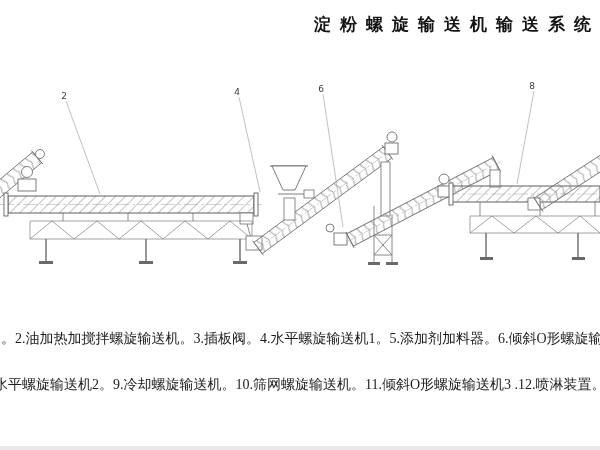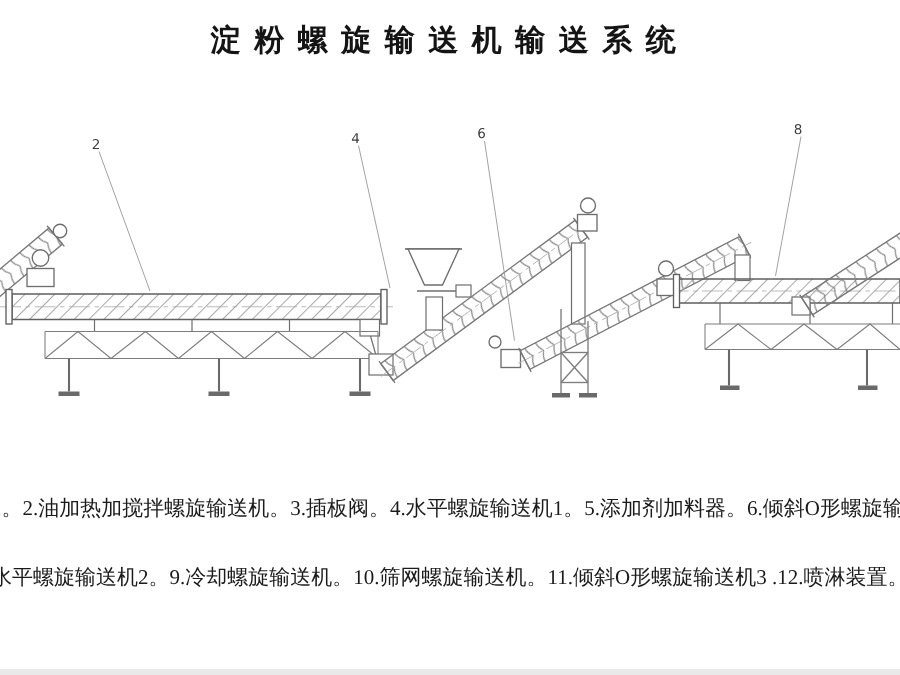--- a/index.html
+++ b/index.html
@@ -1,19 +1,19 @@
 <!DOCTYPE html>
 <html><head>
 <meta charset="utf-8">
 <style>
   html,body{margin:0;padding:0;background:#fff;}
   .page{position:relative;width:600px;height:450px;background:#ffffff;overflow:hidden;
         font-family:"Liberation Serif","DejaVu Serif",serif;}
-  .title{position:absolute;top:13px;left:0;width:100%;text-align:center;
-         font-size:20px;font-weight:700;letter-spacing:9px;color:#141414;}
+  .title{position:absolute;top:13px;left:0;width:100%;text-align:right;
+         font-size:17px;font-weight:700;letter-spacing:9px;color:#141414;}
   .caption{position:absolute;left:-6px;width:640px;white-space:nowrap;
            font-size:14px;color:#1b1b1b;}
   .caption.l1{top:330px;}
   .caption.l2{top:376px;}
   .drawing{position:absolute;left:0;top:0;width:600px;height:450px;}
   .scan-edge{position:absolute;left:0;bottom:0;width:600px;height:4px;background:#e9e9e9;}
   svg text{font-family:"DejaVu Sans","Liberation Sans",sans-serif;font-size:9px;fill:#3c3c3c;}
 </style>
 </head>
 <body>

